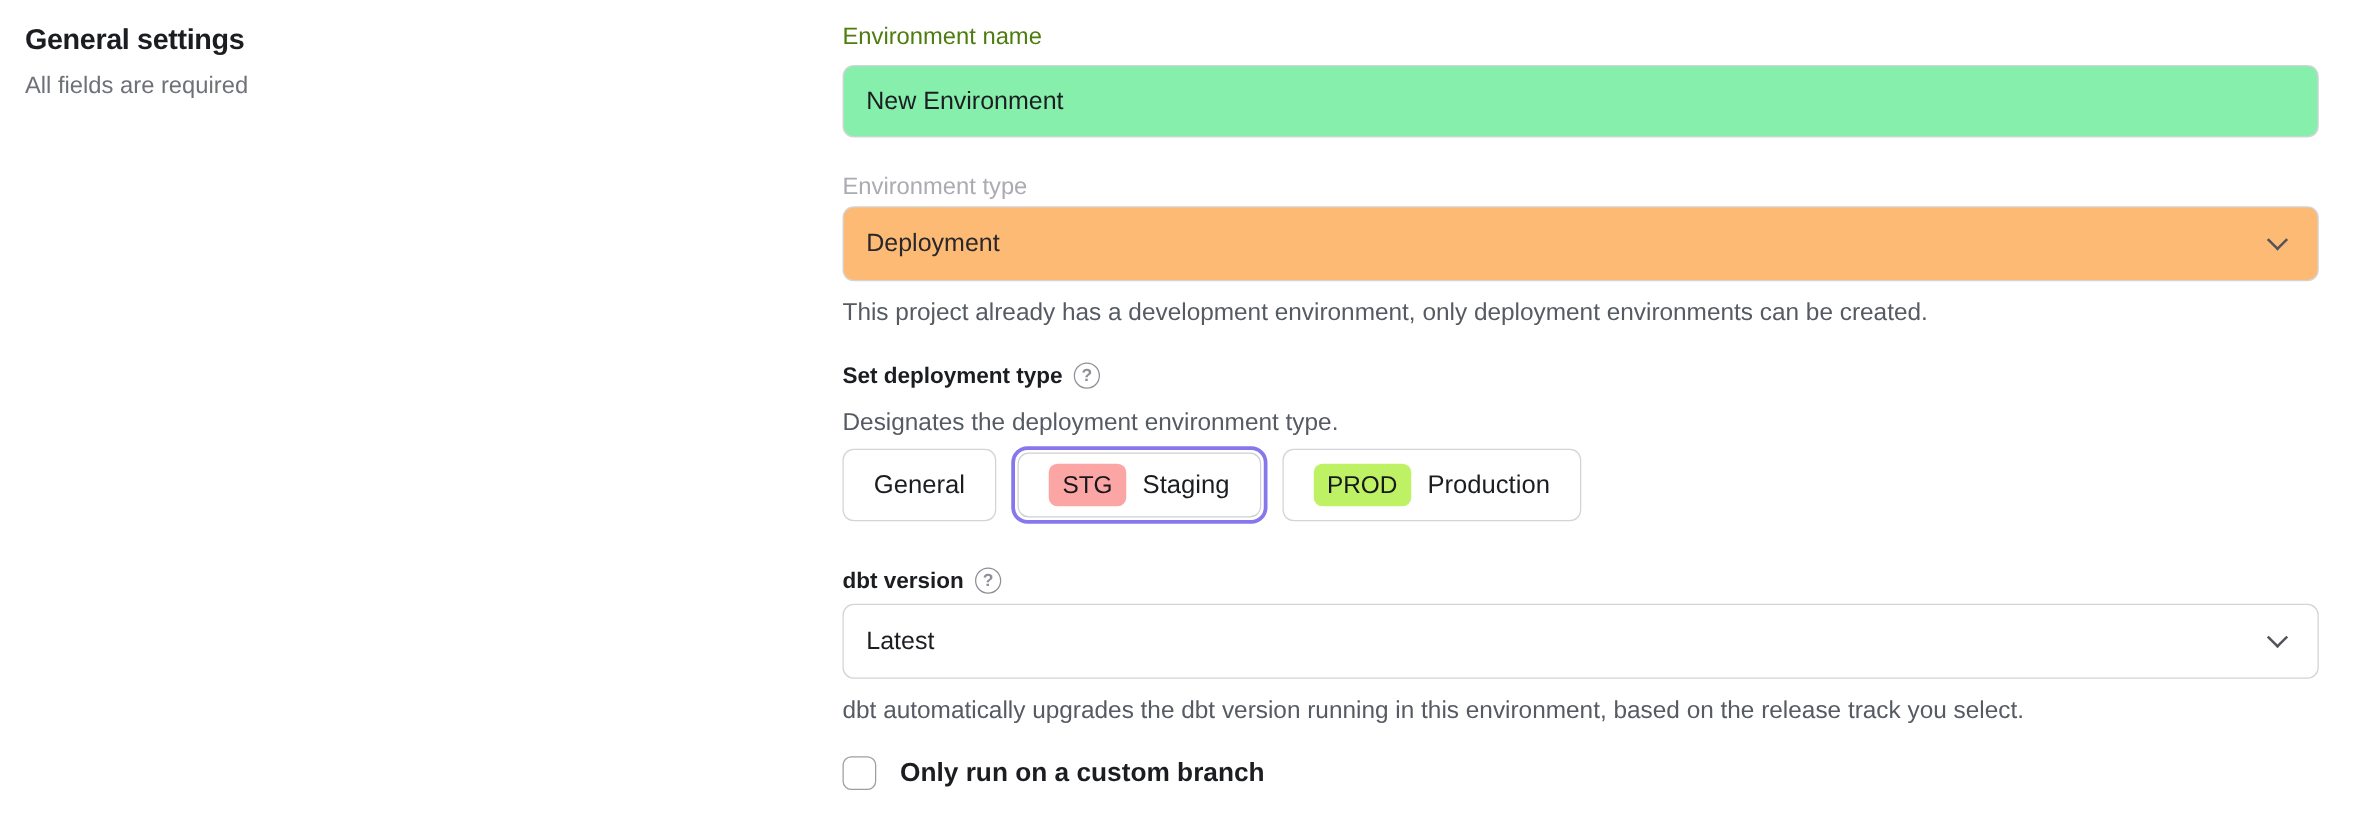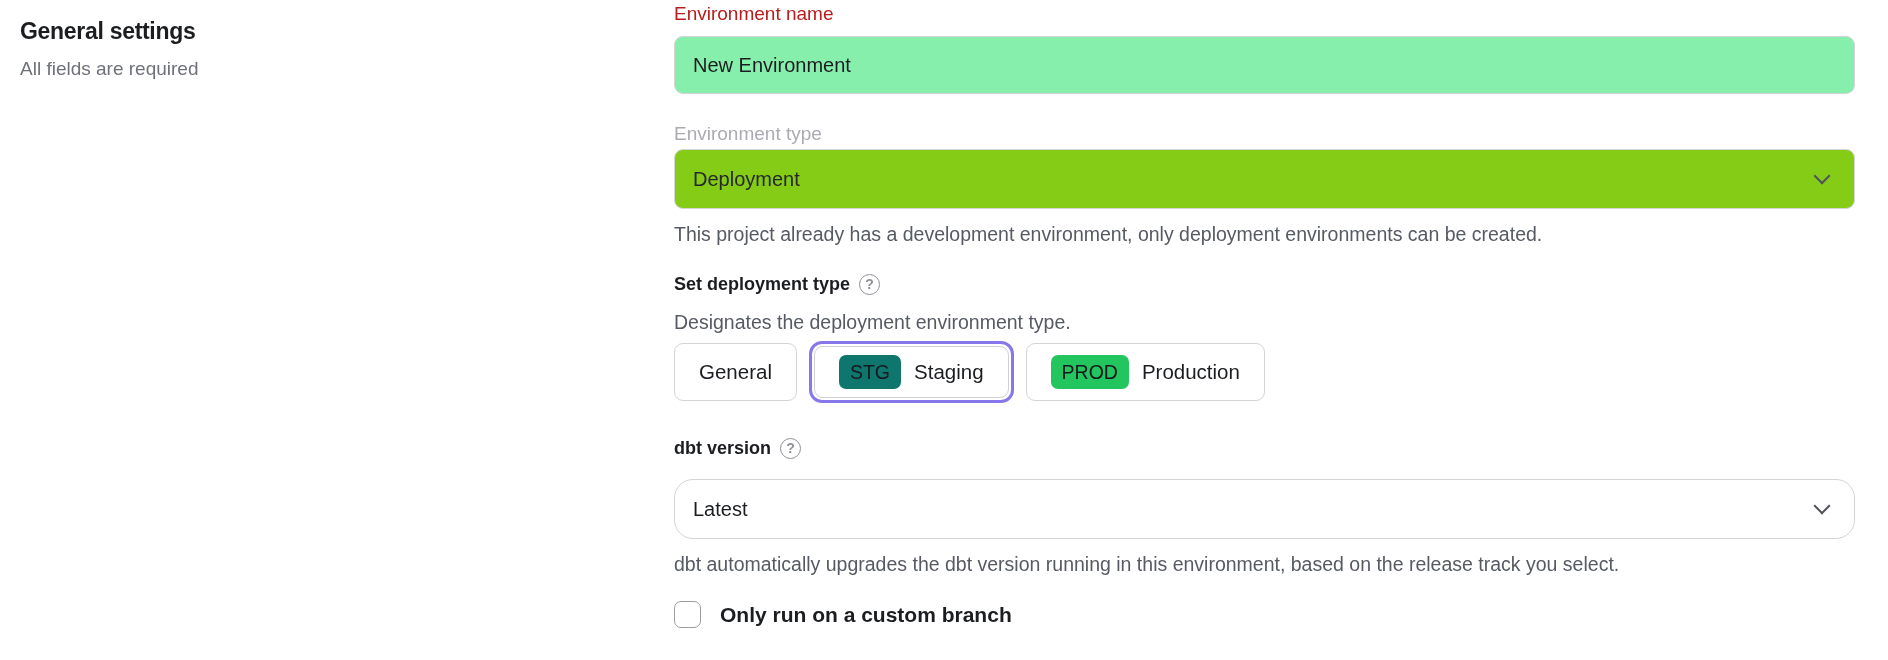--- a/index.html
+++ b/index.html
@@ -12,36 +12,36 @@
   }
 
   
   .left-col { position: absolute; left: 20px; top: 18px; width: 620px; }
   .page-title { font-size: 23px; font-weight: 700; color: #1b1d21; letter-spacing: -0.3px; }
   .page-subtitle { margin-top: 13px; font-size: 19px; color: #6f7178; }
 
   
   .form-col { position: absolute; left: 674px; top: 0; width: 1181px; }
 
-  .field-label { margin-top: 2px; font-size: 19px; line-height: 24px; color: #b91c1c; font-weight: 500; }
+  .field-label { margin-top: 18px; font-size: 19px; line-height: 24px; color: #4d7c0f; font-weight: 500; }
   .field-label.disabled { color: #ababb2; }
 
   .text-input {
     display: block; width: 100%; height: 58px; margin-top: 10px;
     border: 1px solid #d4d4d8; border-radius: 9px; background: #86efac;
     padding: 0 18px; font-family: inherit; font-size: 20px; color: #1b1d21; outline: none;
   }
 
   .select-box {
     position: relative; display: flex; align-items: center;
     width: 100%; height: 60px; border: 1px solid #d4d4d8; border-radius: 9px;
     background: #ffffff; padding: 0 18px; font-size: 20px; color: #1b1d21;
     cursor: pointer;
   }
-  .select-box.disabled { background: #84cc16; color: #27272c; cursor: default; }
+  .select-box.disabled { background: #fdba74; color: #27272c; cursor: default; }
   .select-box .chevron {
     position: absolute; right: 26px; top: 50%;
     width: 12px; height: 12px; margin-top: -9px;
     border-right: 2px solid #52525b; border-bottom: 2px solid #52525b;
     transform: rotate(45deg);
   }
   .mt-label2 { margin-top: 28px; }
   .mt-select1 { margin-top: 3px; }
 
   .helper-text { margin-top: 12px; font-size: 19.5px; line-height: 26px; color: #565a63; }
@@ -66,25 +66,25 @@
   }
   .selected-ring {
     display: inline-flex; border: 3.5px solid #8678ec; border-radius: 13px; padding: 2px;
   }
   .selected-ring .type-button { height: 52px; border-color: #cfcfd5; }
   .badge {
     display: inline-flex; align-items: center;
     height: 34px; padding: 0 11px; border-radius: 7px;
     font-size: 19.5px; font-weight: 500; color: #16181d;
   }
-  .badge-stg { background: #0f766e; }
-  .badge-prod { background: #22c55e; }
+  .badge-stg { background: #fca5a5; }
+  .badge-prod { background: #bef264; }
 
   .mt-heading3 { margin-top: 28px; }
-  .mt-select2 { margin-top: 16px; border-radius: 19px; }
+  .mt-select2 { margin-top: 4px; }
 
   
   .checkbox-row { display: flex; align-items: center; gap: 19px; margin-top: 24px; }
   .checkbox {
     width: 27px; height: 27px; border: 1.6px solid #9d9da4; border-radius: 7px;
     background: #ffffff; cursor: pointer; flex: 0 0 auto;
   }
   .checkbox-label { font-size: 21px; font-weight: 700; color: #1b1d21; }
 </style>
 </head>

